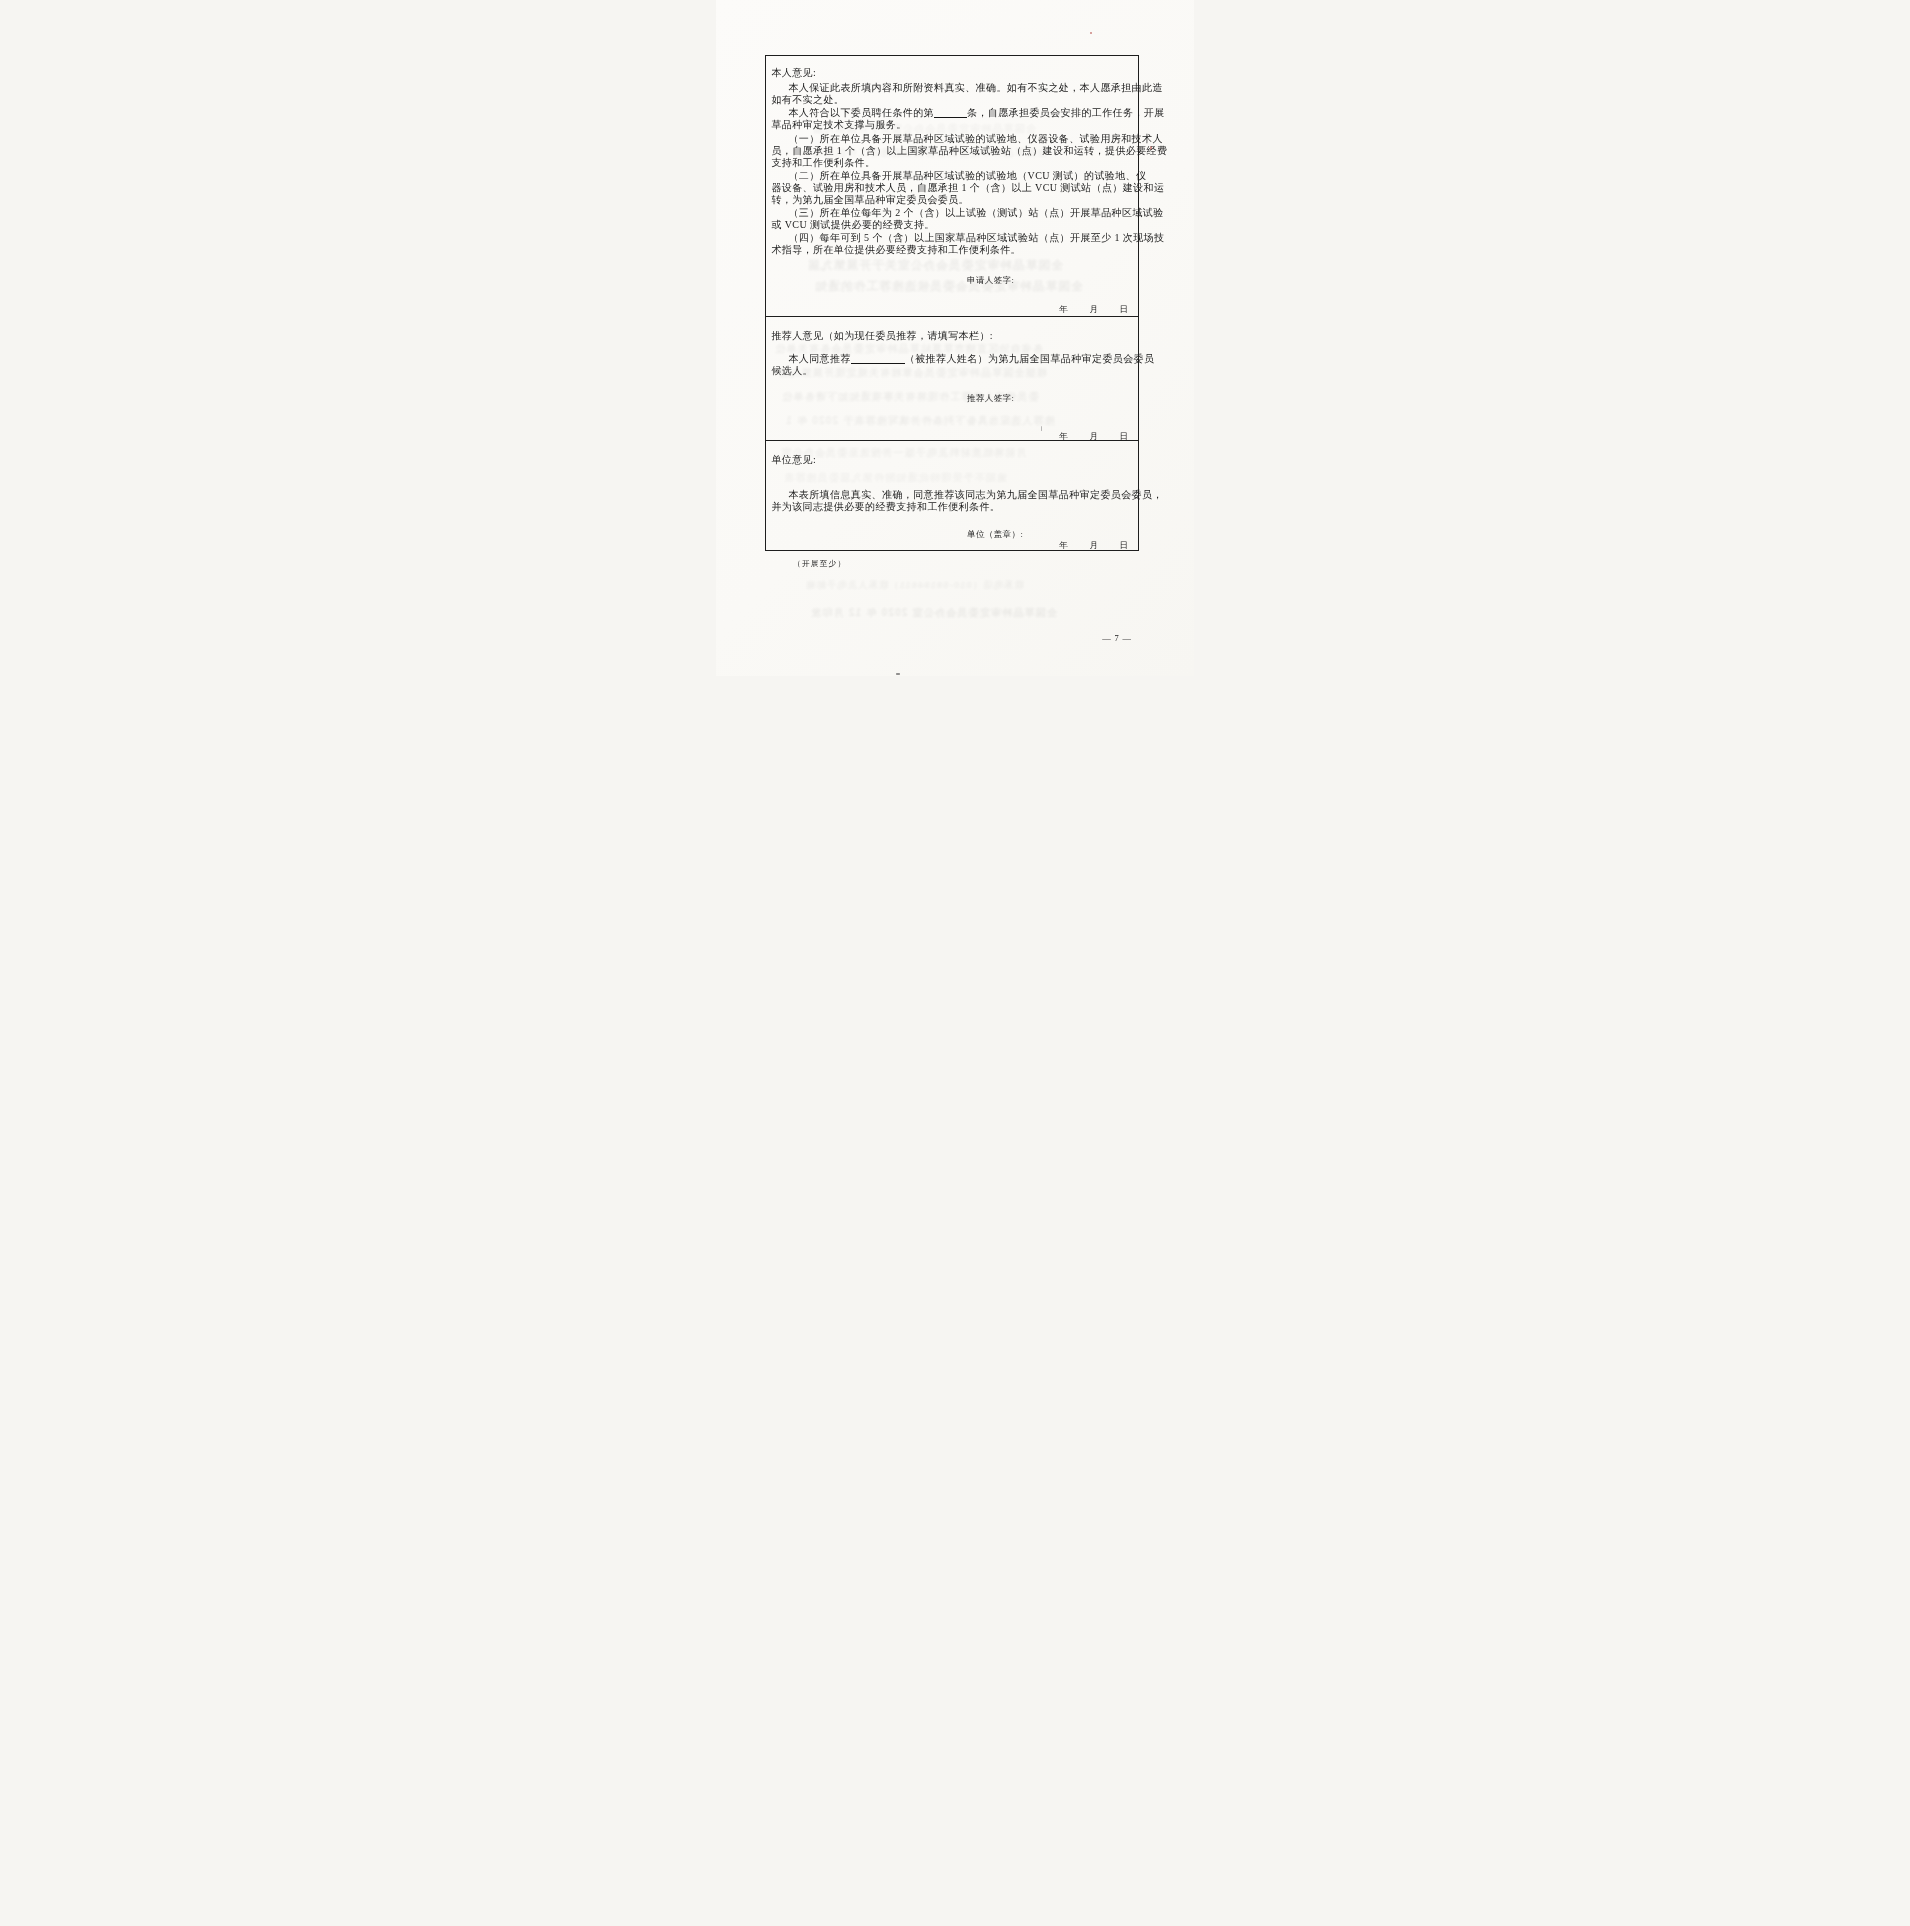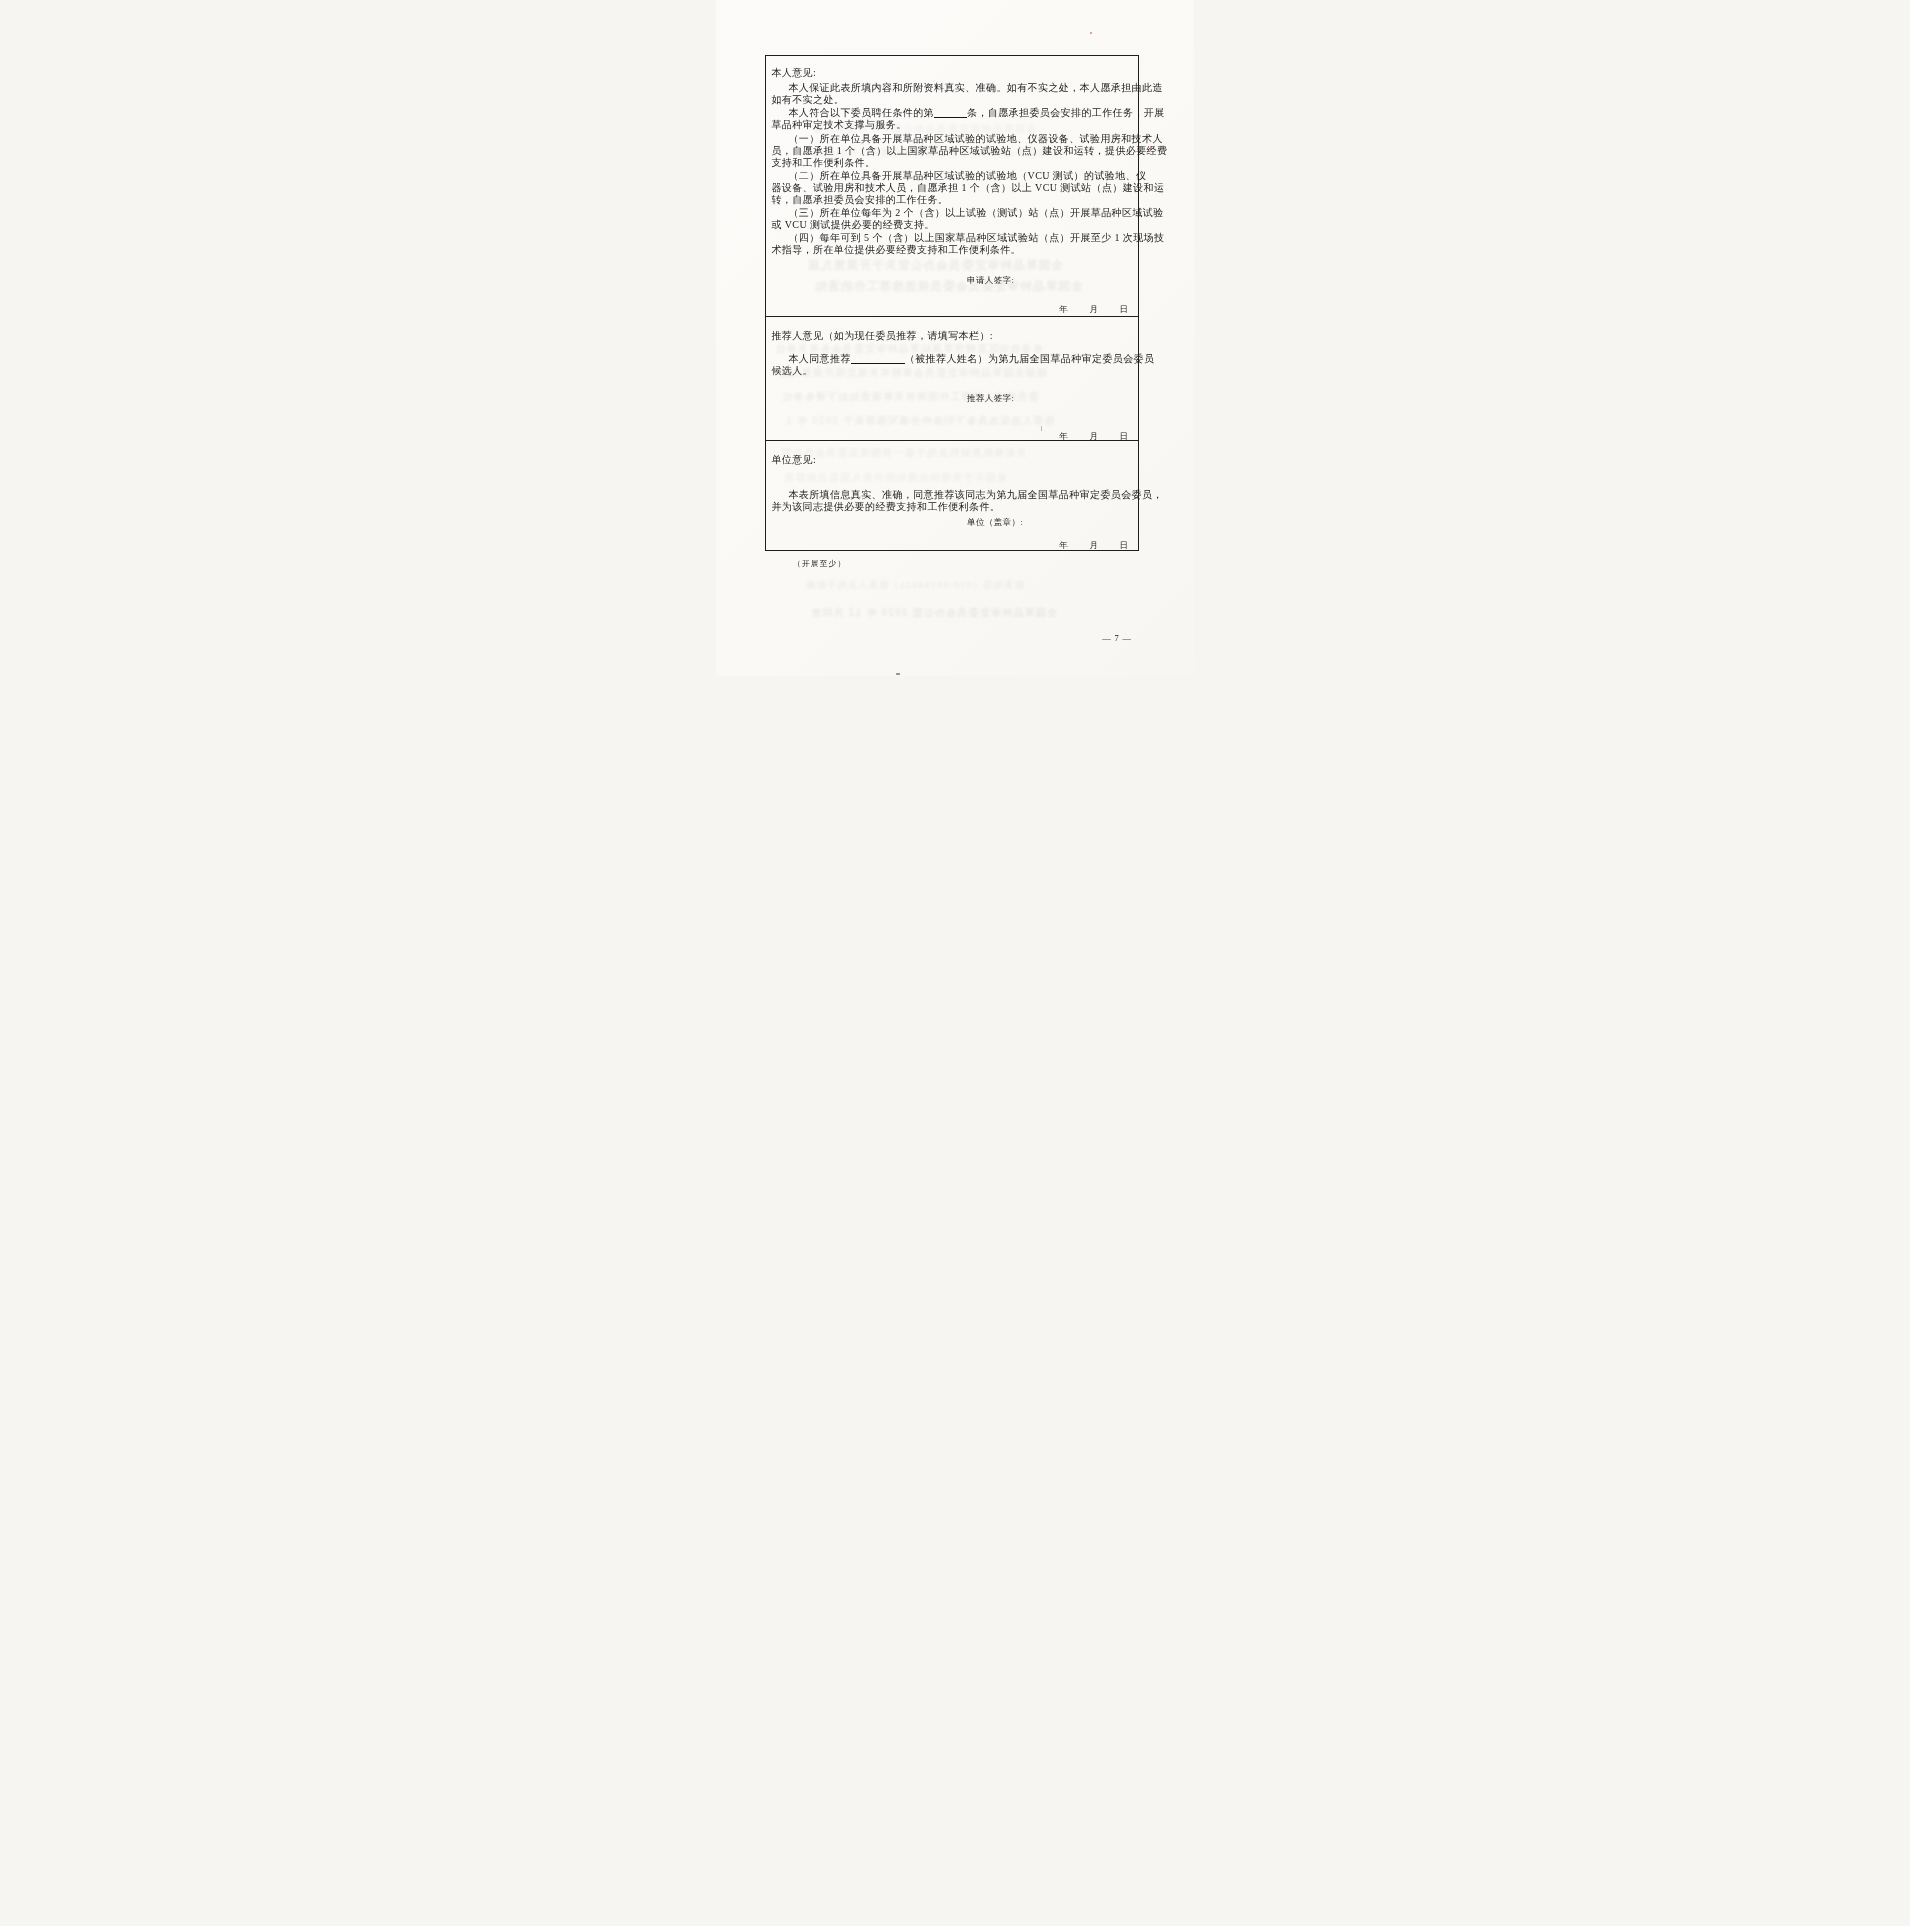--- a/index.html
+++ b/index.html
@@ -59,21 +59,21 @@
   .sig-row{
     position:absolute;
     left:201px;
     font-size:8.5px;
     letter-spacing:0.4px;
     color:#1b1b1b;
     white-space:nowrap;
   }
   .sec-1 .sig-row{top:219px;text-align:right;}
   .sec-2 .sig-row{top:76px;}
-  .sec-3 .sig-row{top:76px;}
+  .sec-3 .sig-row{top:88px;}
   .date-row{
     position:absolute;
     right:10px;
     display:flex;
     gap:21.6px;
     font-size:8.5px;
     color:#1b1b1b;
   }
   .sec-1 .date-row{top:248px;}
   .sec-2 .date-row{top:114px;}
@@ -128,21 +128,21 @@
           <div class="line">本人意见:</div>
           <div class="line indent" style="margin-top: 3.5px;">本人保证此表所填内容和所附资料真实、准确。如有不实之处，本人愿承担由此造</div>
           <div class="line">如有不实之处。</div>
           <div class="line indent" style="margin-top: 1.2px;">本人符合以下委员聘任条件的第<span class="blank" style="width: 33px;"></span>条，自愿承担委员会安排的工作任务，开展</div>
           <div class="line">草品种审定技术支撑与服务。</div>
           <div class="line indent" style="margin-top: 1.2px;">（一）所在单位具备开展草品种区域试验的试验地、仪器设备、试验用房和技术人</div>
           <div class="line">员，自愿承担 1 个（含）以上国家草品种区域试验站（点）建设和运转，提供必要经费</div>
           <div class="line">支持和工作便利条件。</div>
           <div class="line indent" style="margin-top: 1.2px;">（二）所在单位具备开展草品种区域试验的试验地（VCU 测试）的试验地、仪</div>
           <div class="line">器设备、试验用房和技术人员，自愿承担 1 个（含）以上 VCU 测试站（点）建设和运</div>
-          <div class="line">转，自愿承担委员会安排的工作任务。</div>
+          <div class="line">转，为第九届全国草品种审定委员会委员。</div>
           <div class="line indent" style="margin-top: 1.2px;">（三）所在单位每年为 2 个（含）以上试验（测试）站（点）开展草品种区域试验</div>
           <div class="line">或 VCU 测试提供必要的经费支持。</div>
           <div class="line indent" style="margin-top: 1.2px;">（四）每年可到 5 个（含）以上国家草品种区域试验站（点）开展至少 1 次现场技</div>
           <div class="line">术指导，所在单位提供必要经费支持和工作便利条件。</div>
         </div>
       <div class="sig-row">申请人签字:</div>
       <div class="date-row">
           <span>年</span>
           <span>月</span>
           <span>日</span>

